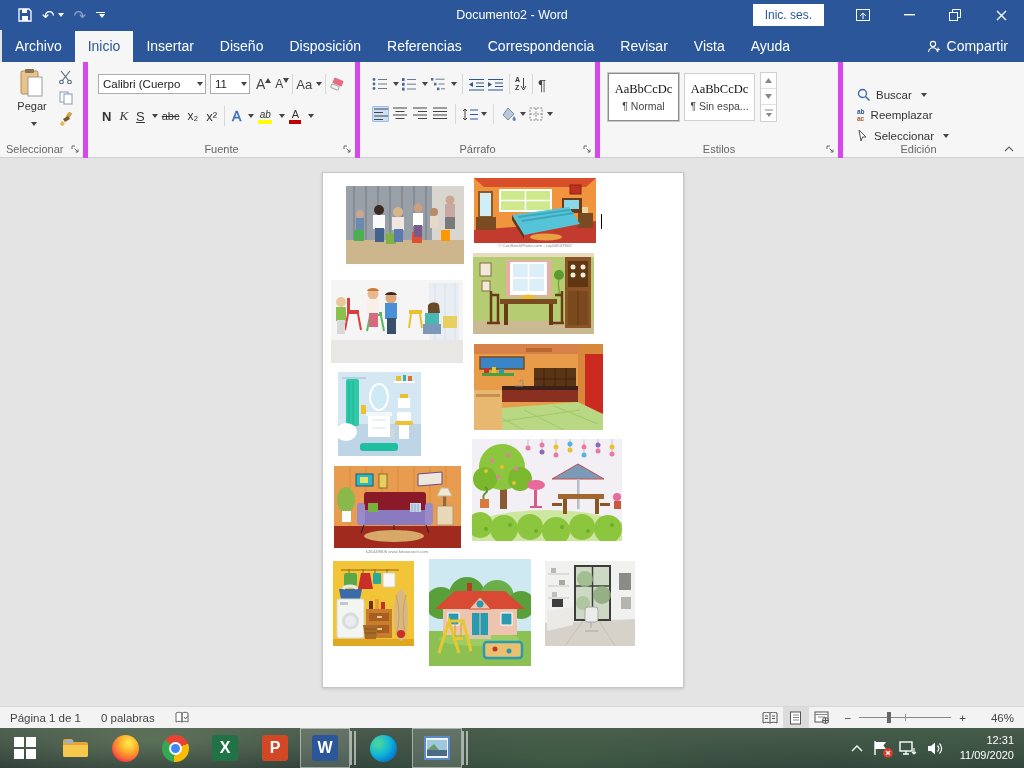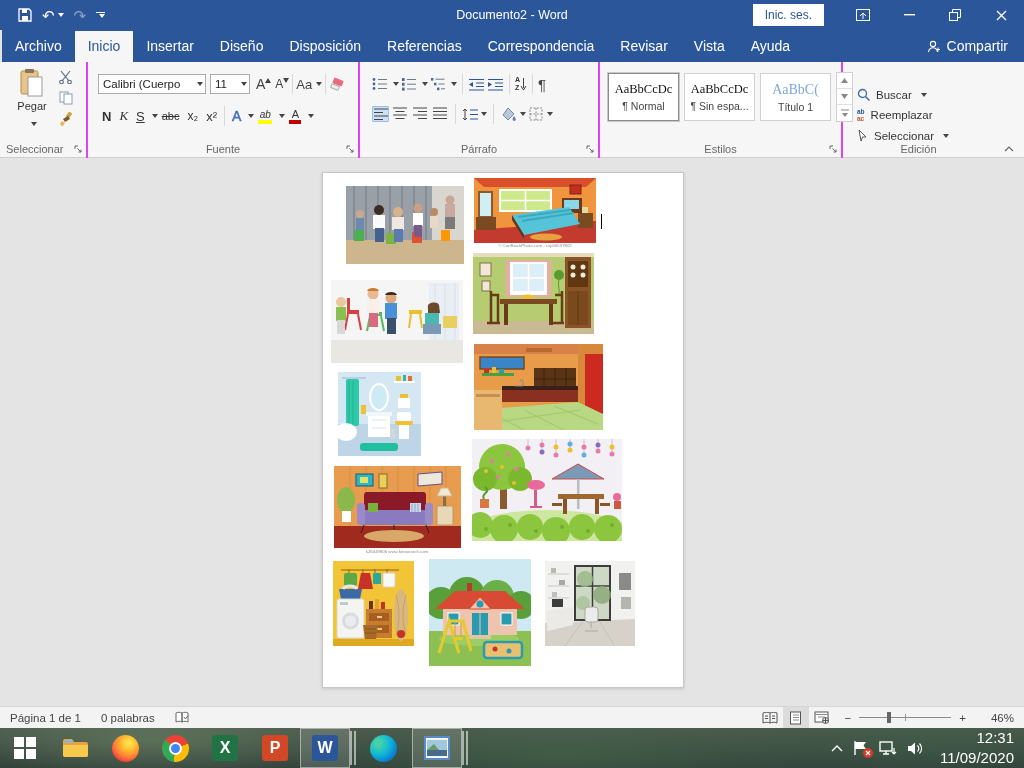--- a/index.html
+++ b/index.html
@@ -28,21 +28,21 @@
     display:flex; align-items:flex-end; color:#fff; font-size:14px; }
   .tab { padding:7px 13px 8px; cursor:default; white-space:nowrap; }
   .tab.active { background:#f6f6f6; color:#2b579a; }
   .tellme { display:flex; align-items:center; gap:7px; padding:7px 10px 8px; }
   .spacer { flex:1; }
   .share { display:flex; align-items:center; gap:6px; padding:7px 18px 8px; }
 
   
   #ribbon { position:absolute; left:0; top:62px; width:1024px; height:96px;
     background:#f6f6f6; border-bottom:1px solid #cfcfcf; }
-  .group { position:absolute; top:0; height:96px; border-right:2px solid #d946ef; }
+  .group { position:absolute; top:0; height:96px; border-right:5px solid #d946ef; }
   .grp-label { position:absolute; bottom:3px; left:0; right:0; text-align:center;
     font-size:11px; color:#666; }
   .launcher { position:absolute; right:3px; bottom:4px; }
   .gbtn { display:inline-flex; align-items:center; justify-content:center; color:#444;
     font-size:12px; cursor:default; }
   .combo { background:#fff; border:1px solid #ababab; height:20px; display:flex;
     align-items:center; font-size:11.5px; color:#222; padding:0 2px 0 4px; overflow:hidden; }
   .combo .val { white-space:nowrap; overflow:hidden; flex:1; }
   .vdiv { width:1px; background:#d8d8d8; height:20px; margin:0 3px; display:inline-block; }
   .fx-row { position:absolute; display:flex; align-items:center; }
@@ -86,21 +86,21 @@
       linear-gradient(#4c5a4e,#31403a);
     display:flex; align-items:center; }
   .tbtn { width:50px; height:40px; display:flex; align-items:center; justify-content:center; position:relative; }
   .tbtn.open { background:rgba(255,255,255,.14); box-shadow:inset 0 0 0 1px rgba(255,255,255,.45); }
   .appsq { width:26px; height:26px; border-radius:3px; display:flex; align-items:center; justify-content:center;
     color:#fff; font-weight:bold; font-size:16px; }
   .stackbars { position:absolute; right:-6px; top:3px; bottom:3px; display:flex; gap:2px; }
   .stackbars i { width:2px; background:rgba(255,255,255,.55); }
   .circleicon { width:27px; height:27px; border-radius:50%; }
   #tray { margin-left:auto; display:flex; align-items:center; gap:10px; padding-right:10px; color:#fff; }
-  #clock { text-align:right; font-size:15px; line-height:1.35; color:#fff; padding-left:6px; }
+  #clock { text-align:right; font-size:11px; line-height:1.35; color:#fff; padding-left:6px; }
 </style>
 </head>
 <body>
 
 <div id="titlebar">
   <div class="qat">
     <span class="qbtn">
       <svg width="14" height="14" viewBox="0 0 14 14">
           <path d="M1 1h10l2 2v10H1z" fill="none" stroke="#fff" stroke-width="1.3"></path>
           <rect x="4" y="8" width="6" height="5" fill="#fff"></rect>
@@ -388,24 +388,20 @@
 
   <div class="group" style="left:600px;width:243px;">
     <div class="fx-row" style="left:8px;top:10px;gap:5px;">
       <div class="stylecard sel">
         <span class="prev">AaBbCcDc</span>
         <span class="sname">¶ Normal</span>
       </div>
       <div class="stylecard">
         <span class="prev">AaBbCcDc</span>
         <span class="sname">¶ Sin espa...</span>
-      </div>
-      <div class="stylecard">
-        <span class="prev h1">AaBbC(</span>
-        <span class="sname">Título 1</span>
       </div>
       <div style="display:flex;flex-direction:column;border:1px solid #d0d0d0;background:#fff;">
         <span style="width:15px;height:16px;display:flex;align-items:center;justify-content:center;border-bottom:1px solid #e0e0e0;">
             <svg width="7" height="5" viewBox="0 0 7 5">
               <path d="M3.5 0L7 5H0z" fill="#888"></path>
             </svg>
           </span>
         <span style="width:15px;height:16px;display:flex;align-items:center;justify-content:center;border-bottom:1px solid #e0e0e0;">
             <svg width="7" height="5" viewBox="0 0 7 5">
               <path d="M3.5 5L0 0h7z" fill="#888"></path>

